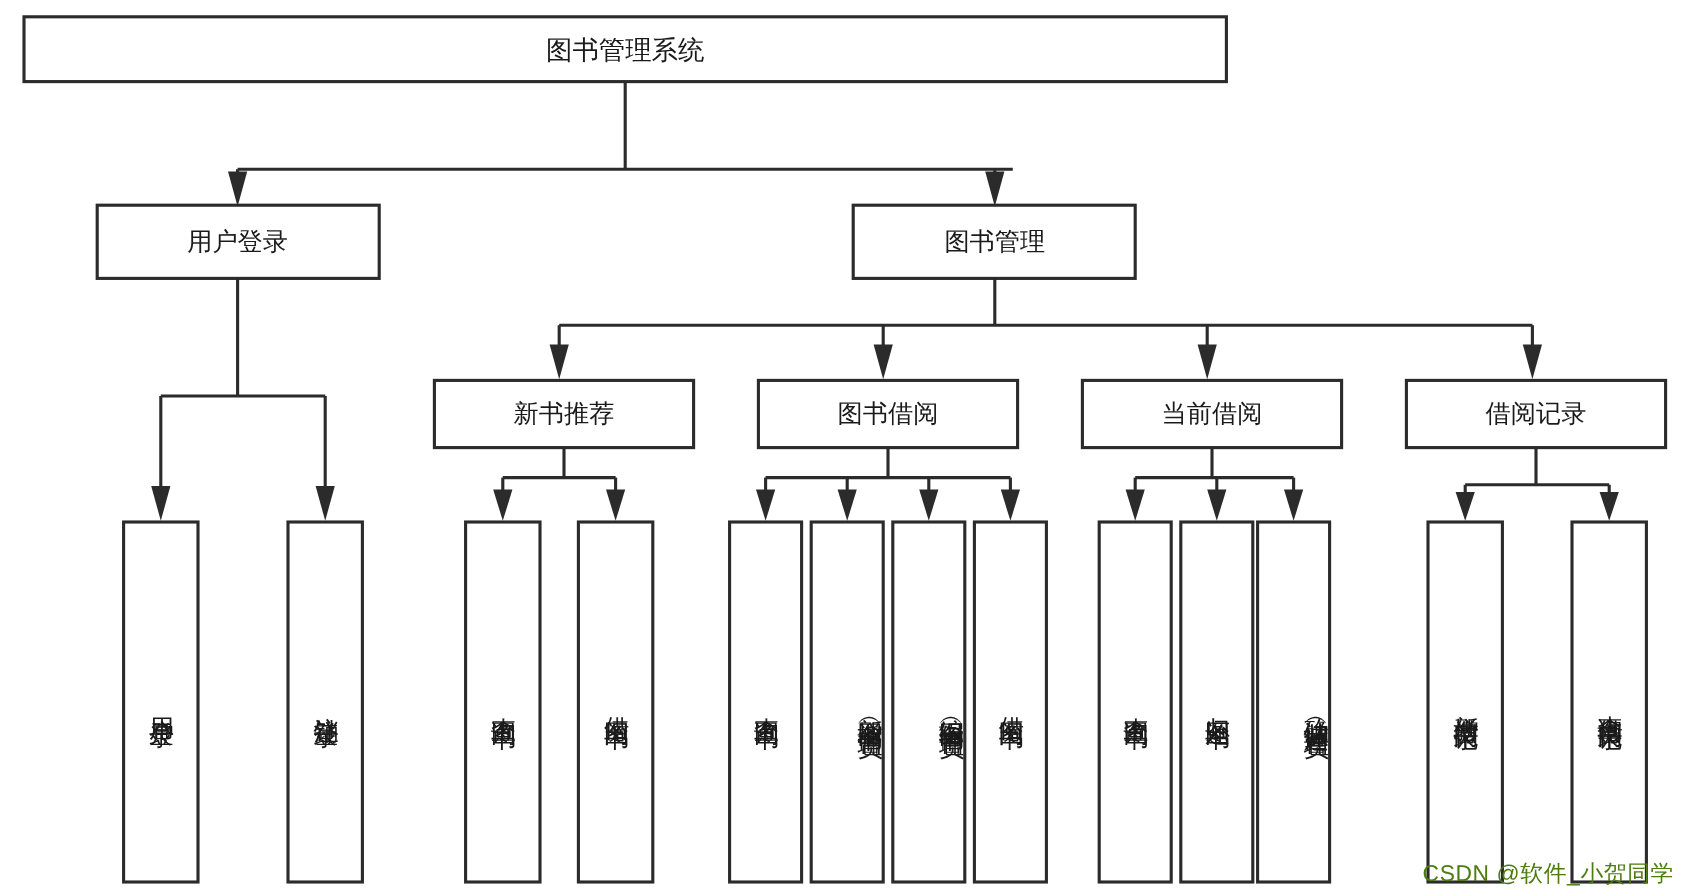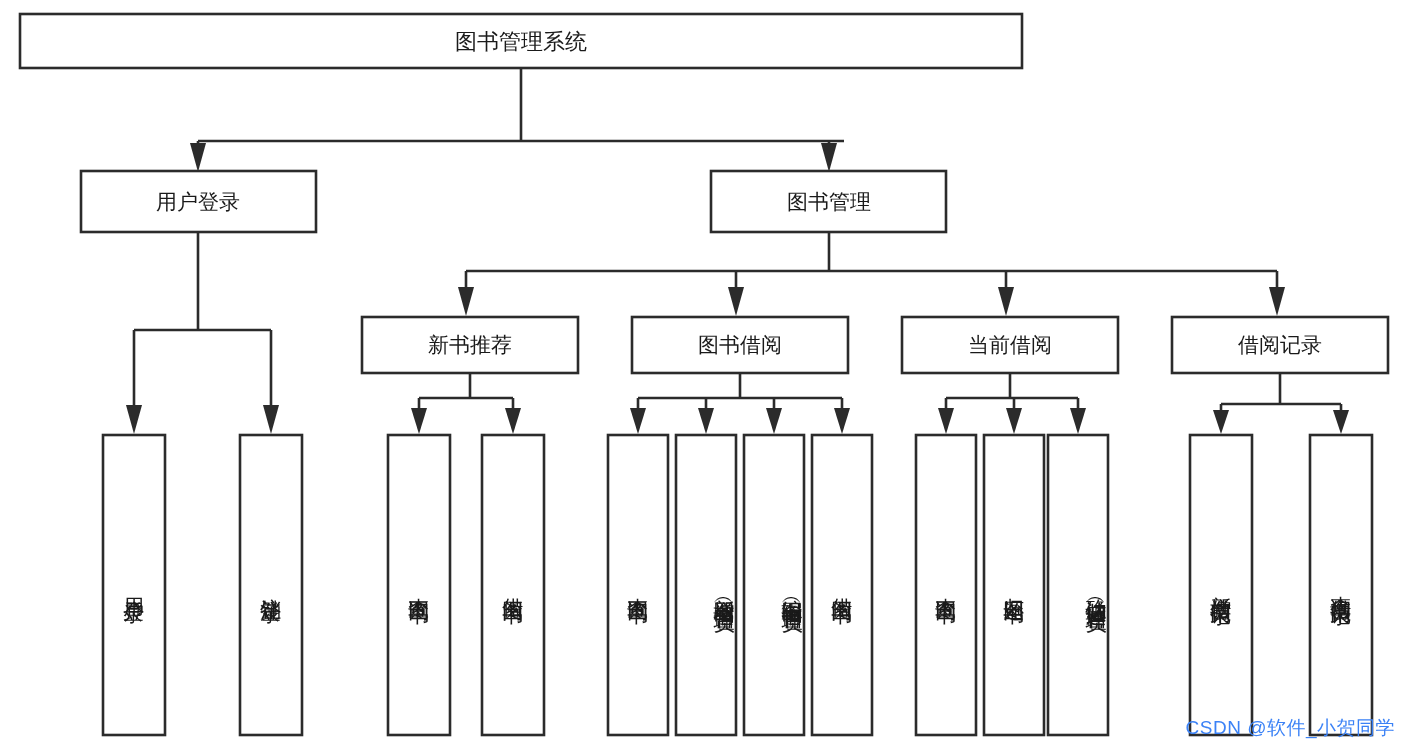--- a/index.html
+++ b/index.html
@@ -72,21 +72,21 @@
     text-align: center;
     pointer-events: none;
     user-select: none;
   }
   .watermark {
     position: absolute;
     right: 10px;
     bottom: 6px;
     font-family: "Liberation Sans", "DejaVu Sans", sans-serif;
     font-size: 19px;
-    color: #3b82f6;
+    color: #4d7c0f;
     letter-spacing: 0.5px;
     white-space: nowrap;
     user-select: none;
   }
 </style>
 </head>
 <body>
 
 <div id="diagram-root">
 

